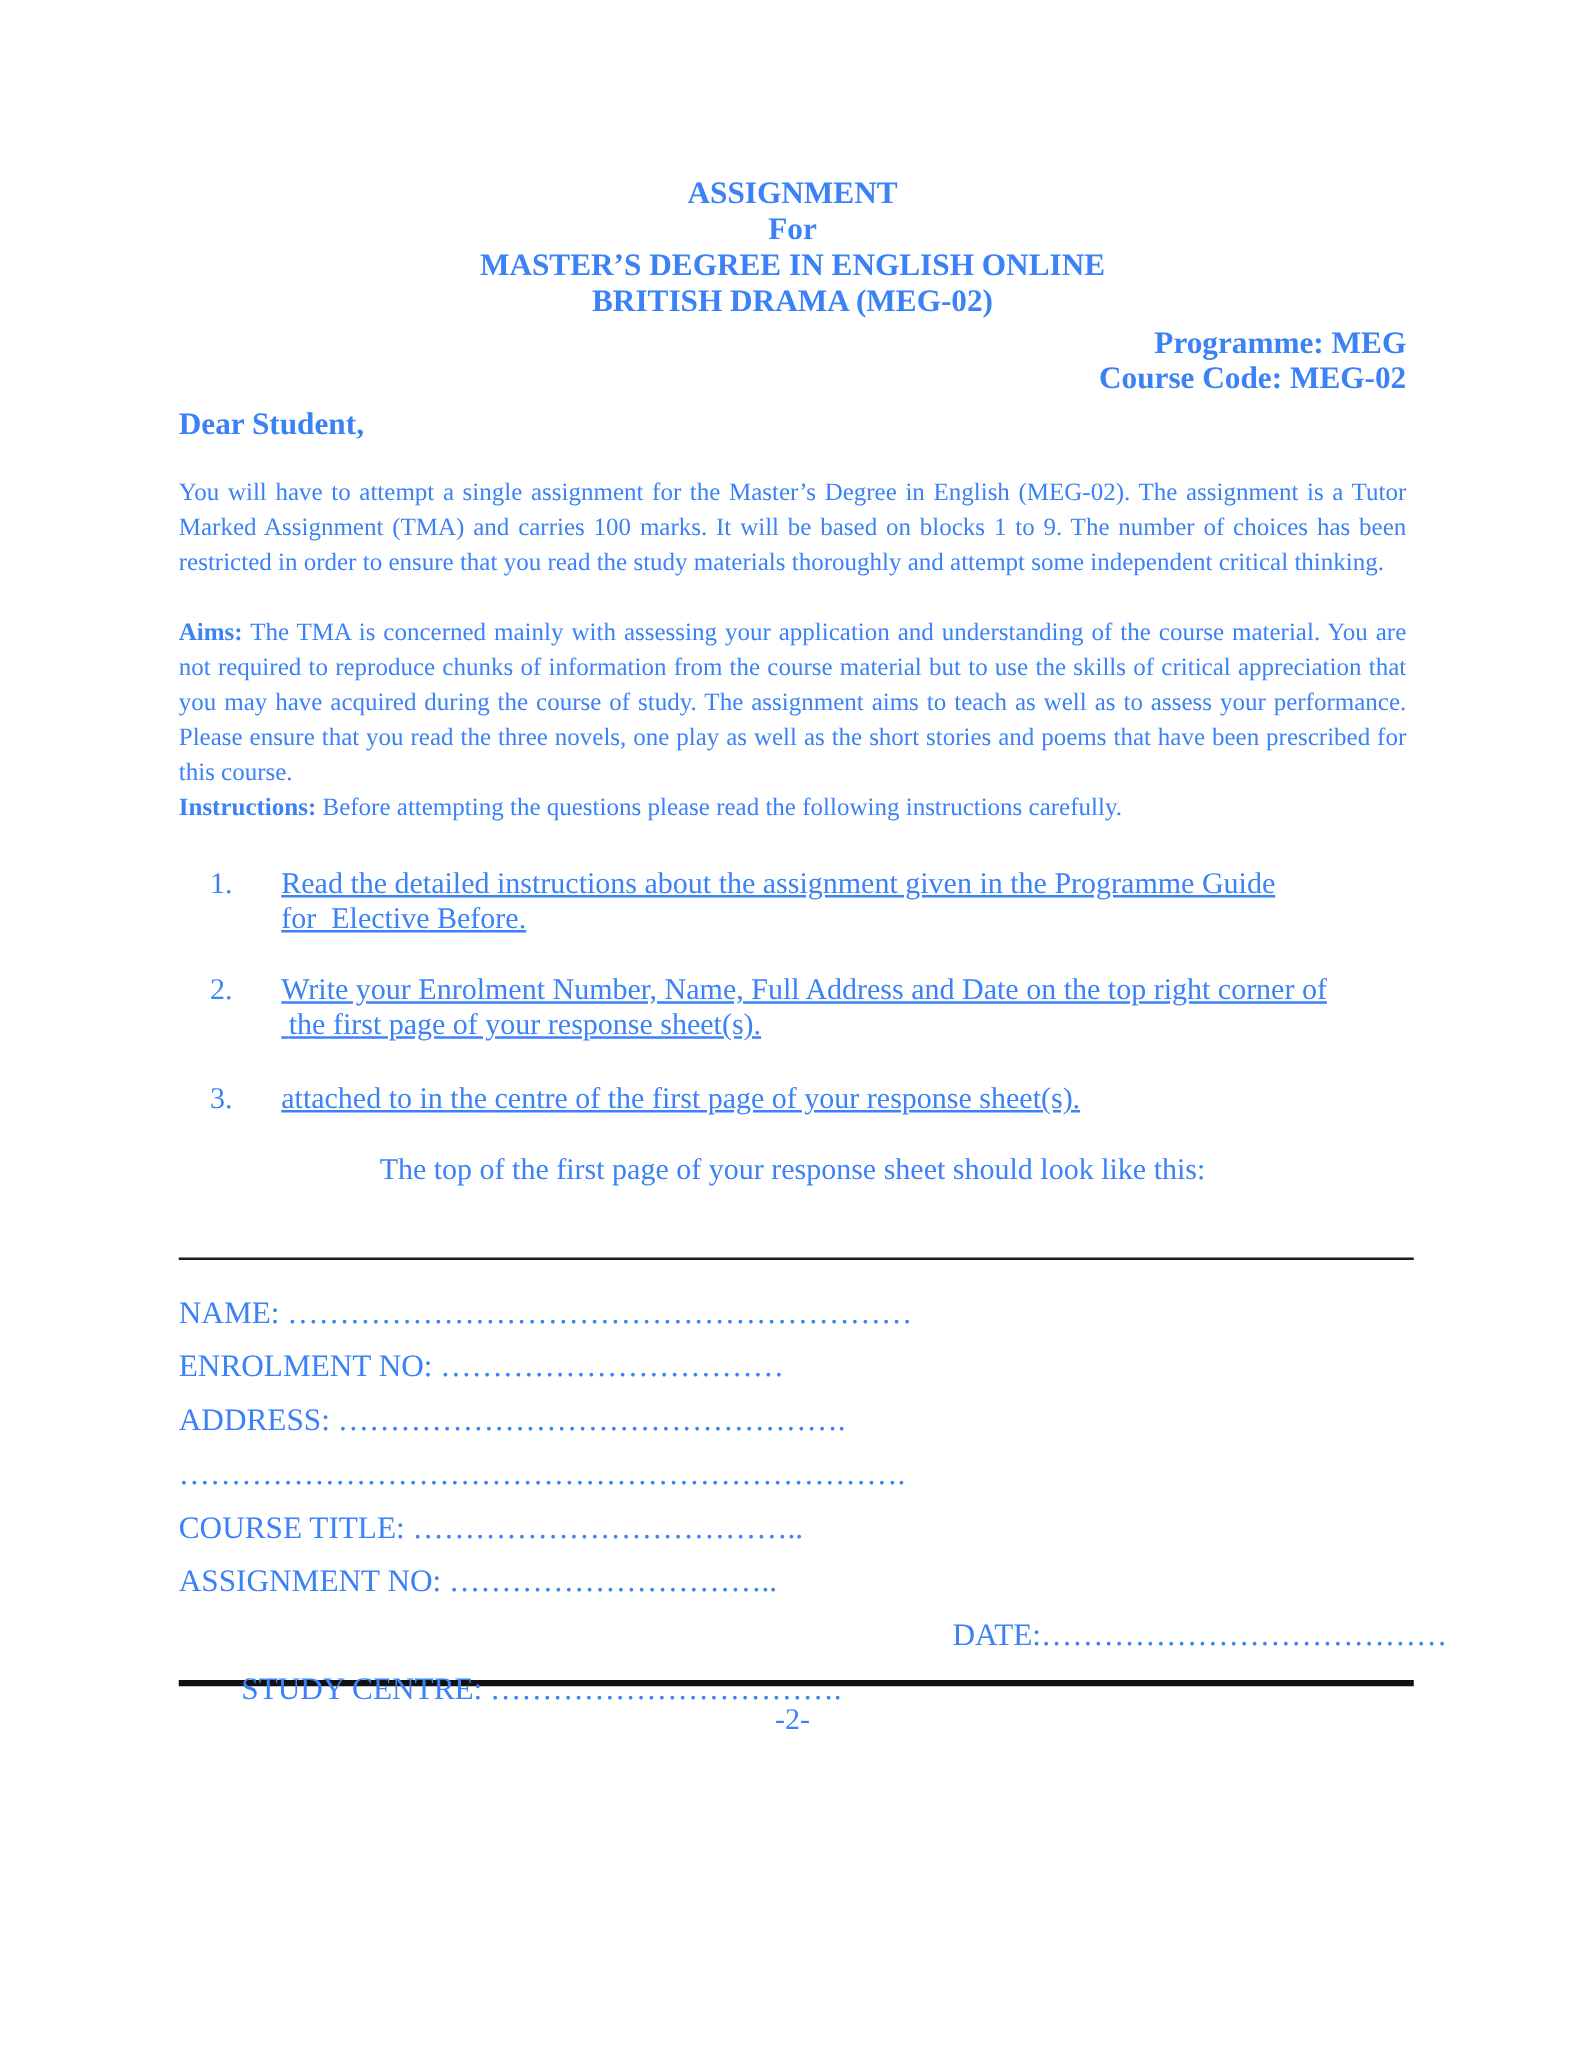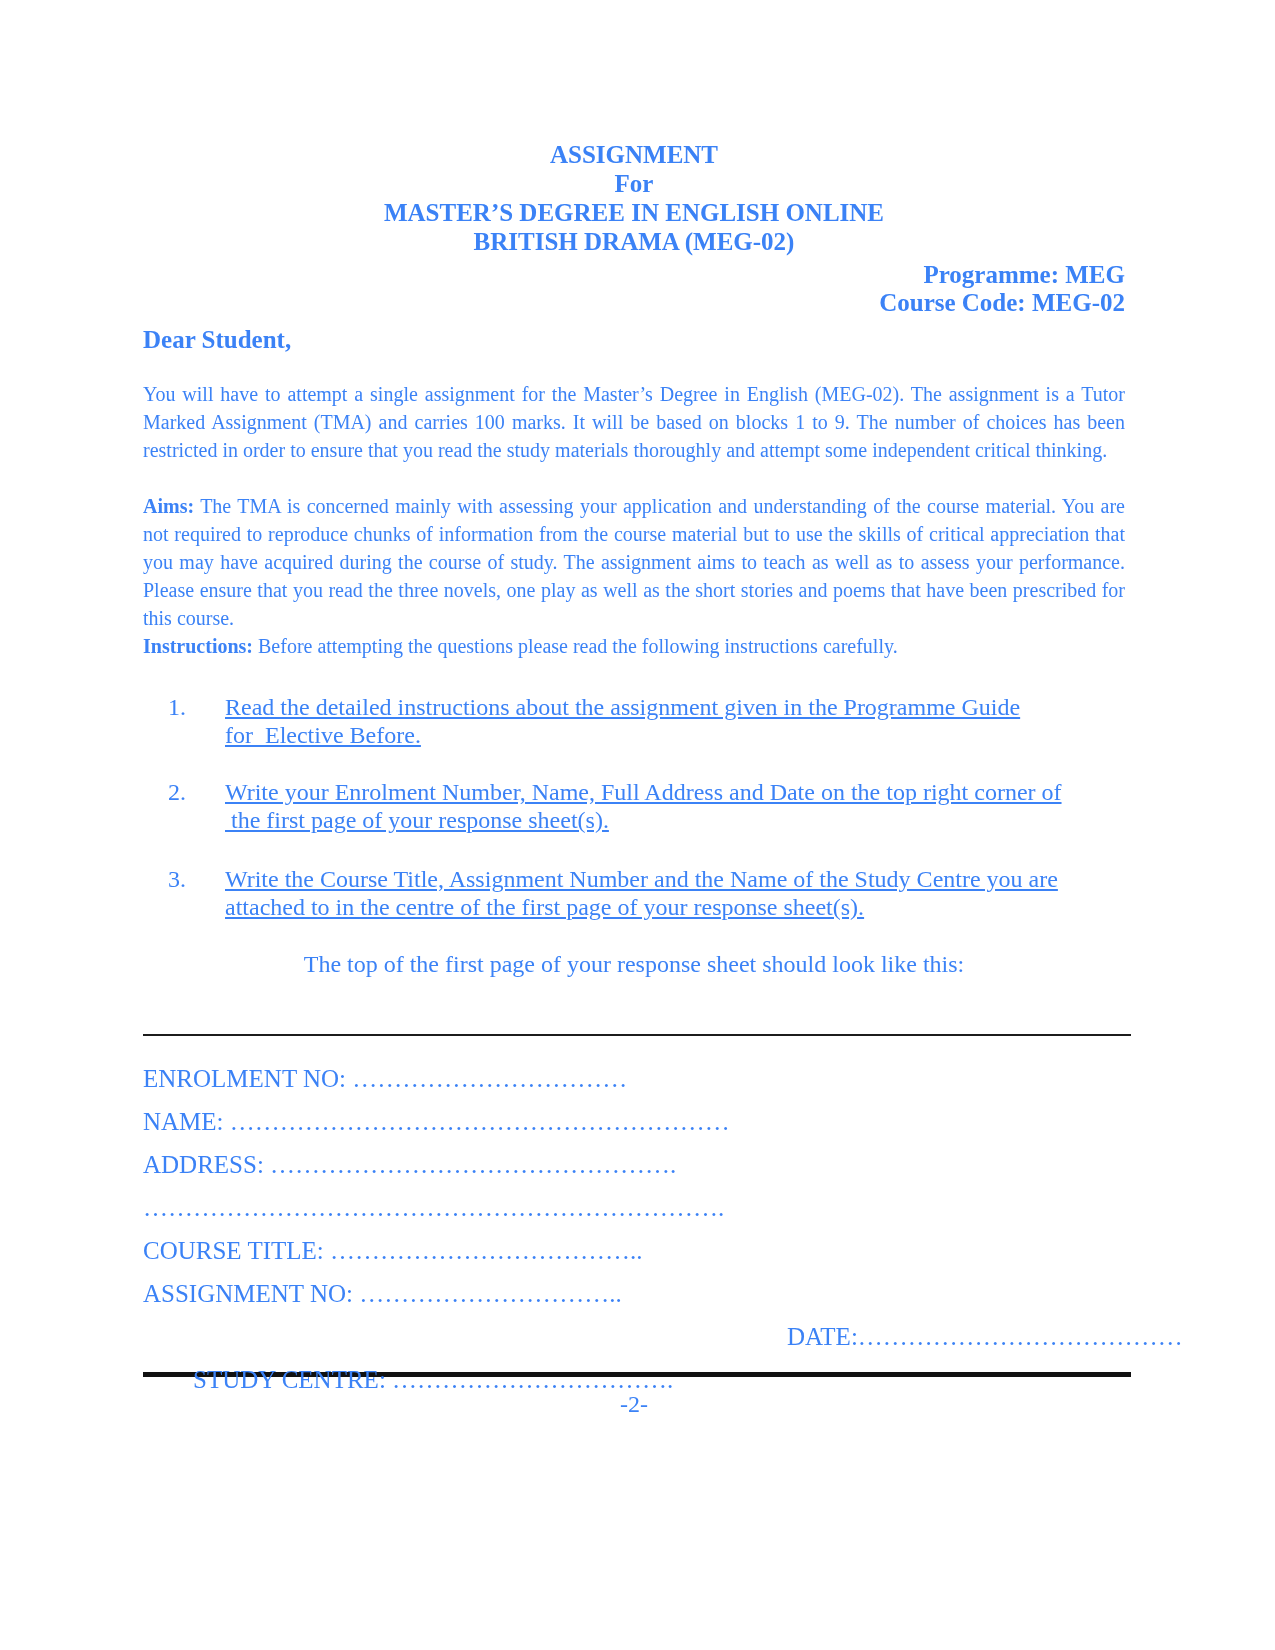--- a/index.html
+++ b/index.html
@@ -98,21 +98,21 @@
     font-size: 25px;
   }
   .form-row {
     line-height: 43px;
     height: 43px;
     white-space: pre;
   }
   .form-row.split { position: relative; }
   .form-row .date-part {
     position: absolute;
-    left: 644px;
+    left: 619px;
     top: 0;
   }
 
   .page-number {
     text-align: center;
     font-size: 24px;
     line-height: 28px;
     margin-top: 13px;
   }
 </style>
@@ -154,32 +154,31 @@
       <span class="num">2.</span>
       <span class="item-lines">
         <span class="item-line">Write your Enrolment Number, Name, Full Address and Date on the top right corner of</span>
         <span class="item-line"> the first page of your response sheet(s).</span>
       </span>
     </div>
 
     <div class="list-item li-3">
       <span class="num">3.</span>
       <span class="item-lines">
-        <span class="item-line">Write the Course Title, Assignment Number and the Name of the Study Centre you are</span>
         <span class="item-line">attached to in the centre of the first page of your response sheet(s).</span>
       </span>
     </div>
 
     <p class="sample-note">The top of the first page of your response sheet should look like this:</p>
 
     <hr class="rule-thin">
 
     <div class="form-block">
+      <div class="form-row">NAME: ……………………………………………………</div>
       <div class="form-row">ENROLMENT NO: ……………………………</div>
-      <div class="form-row">NAME: ……………………………………………………</div>
       <div class="form-row">ADDRESS: ………………………………………….</div>
       <div class="form-row">…………………………………………………………….</div>
       <div class="form-row">COURSE TITLE: ………………………………..</div>
       <div class="form-row">ASSIGNMENT NO: …………………………..</div>
       <div class="form-row split">
         <span>STUDY CENTRE: …………………………….</span>
         <span class="date-part">DATE:…………………………………</span>
       </div>
     </div>
 

